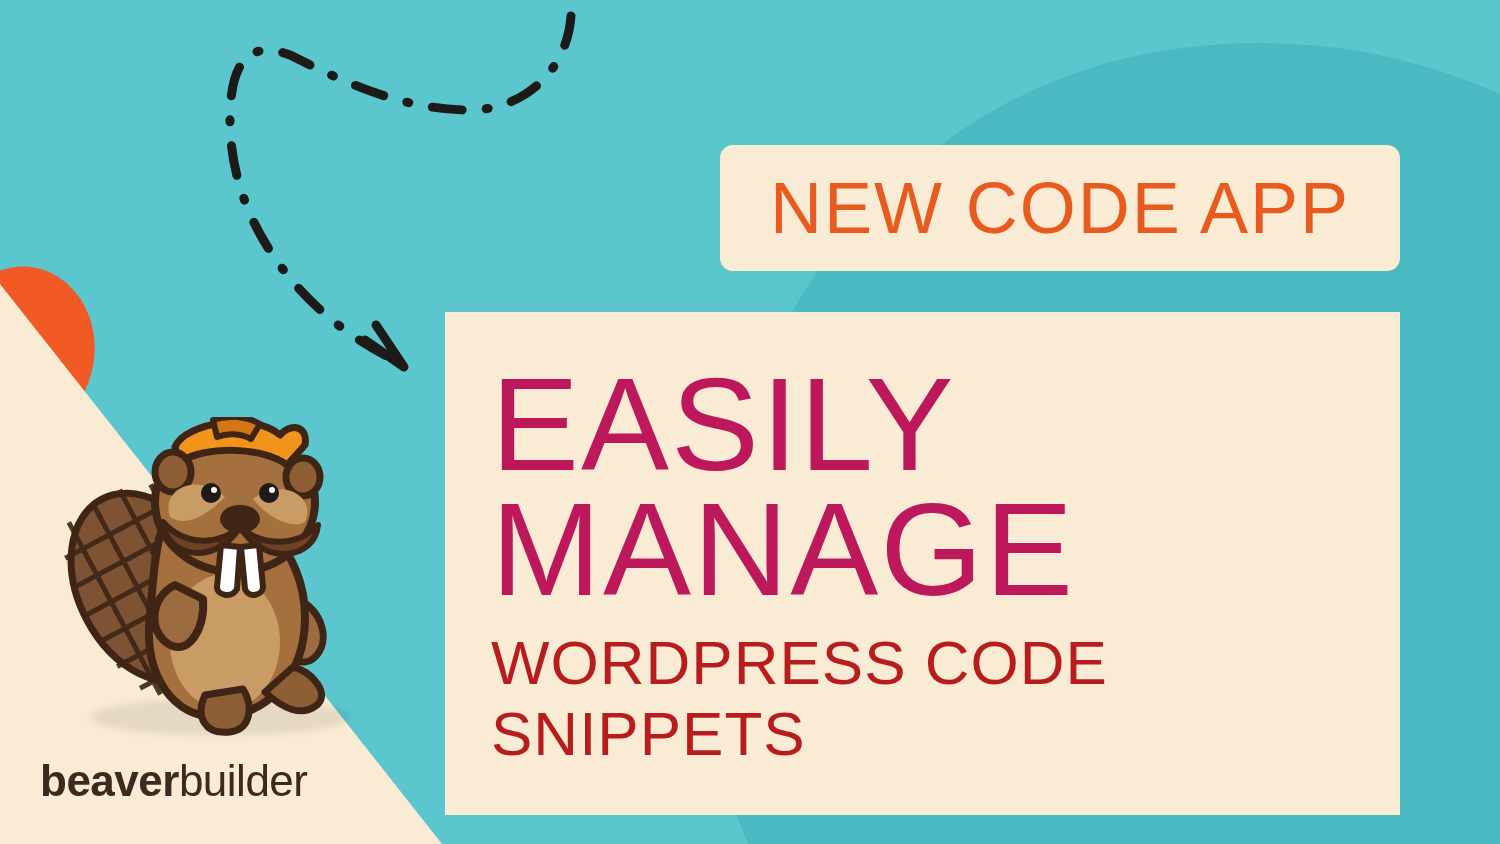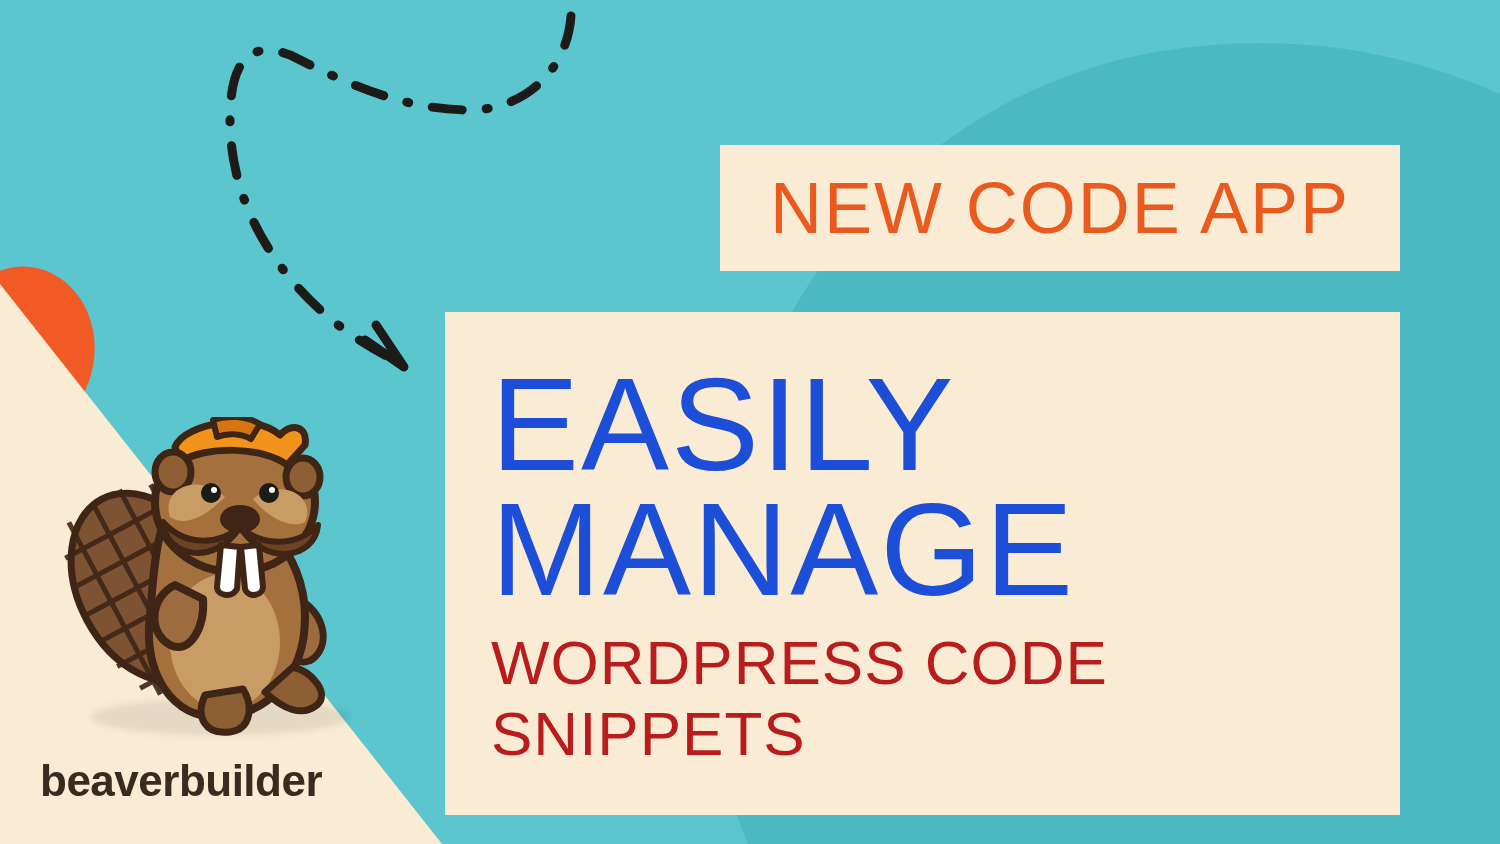--- a/index.html
+++ b/index.html
@@ -60,20 +60,21 @@
       width: 570px;
       height: 400px;
     }
     
     .badge {
       position: absolute;
       right: 100px;
       top: 145px;
       background: #FAECD4;
       padding: 22px 50px;
+      border-radius: 13px;
     }
     .badge-text {
       font-family: Impact, "Arial Black", sans-serif;
       font-weight: 400;
       font-size: 72px;
       letter-spacing: 2px;
       color: #E85A1E;
       white-space: nowrap;
       font-stretch: condensed;
     }
@@ -85,21 +86,21 @@
       right: 100px;
       background: #FAECD4;
       padding: 50px 46px 46px 46px;
     }
     .main-h1 {
       font-family: Impact, "Arial Black", sans-serif;
       font-weight: 400;
       font-size: 132px;
       line-height: 0.95;
       letter-spacing: 2px;
-      color: #1d4ed8;
+      color: #be185d;
       font-stretch: condensed;
     }
     .main-h2 {
       font-family: Impact, "Arial Black", sans-serif;
       font-weight: 400;
       font-size: 62px;
       letter-spacing: 1px;
       color: #b91c1c;
       margin-top: 14px;
       font-stretch: condensed;
@@ -126,21 +127,21 @@
     .brand {
       position: absolute;
       left: 40px;
       bottom: 38px;
       font-family: "Helvetica Neue", Helvetica, Arial, sans-serif;
       font-size: 44px;
       color: #3B2A1F;
       letter-spacing: -0.5px;
     }
     .brand .bold { font-weight: 800; }
-    .brand .reg { font-weight: 700; }
+    .brand .reg { font-weight: 400; }
   </style>
 </head>
 <body>
 
 <div class="canvas">
 
   <div class="blob-right"></div>
 
   <div class="bl-container">
     <div class="bl-orange"></div>

